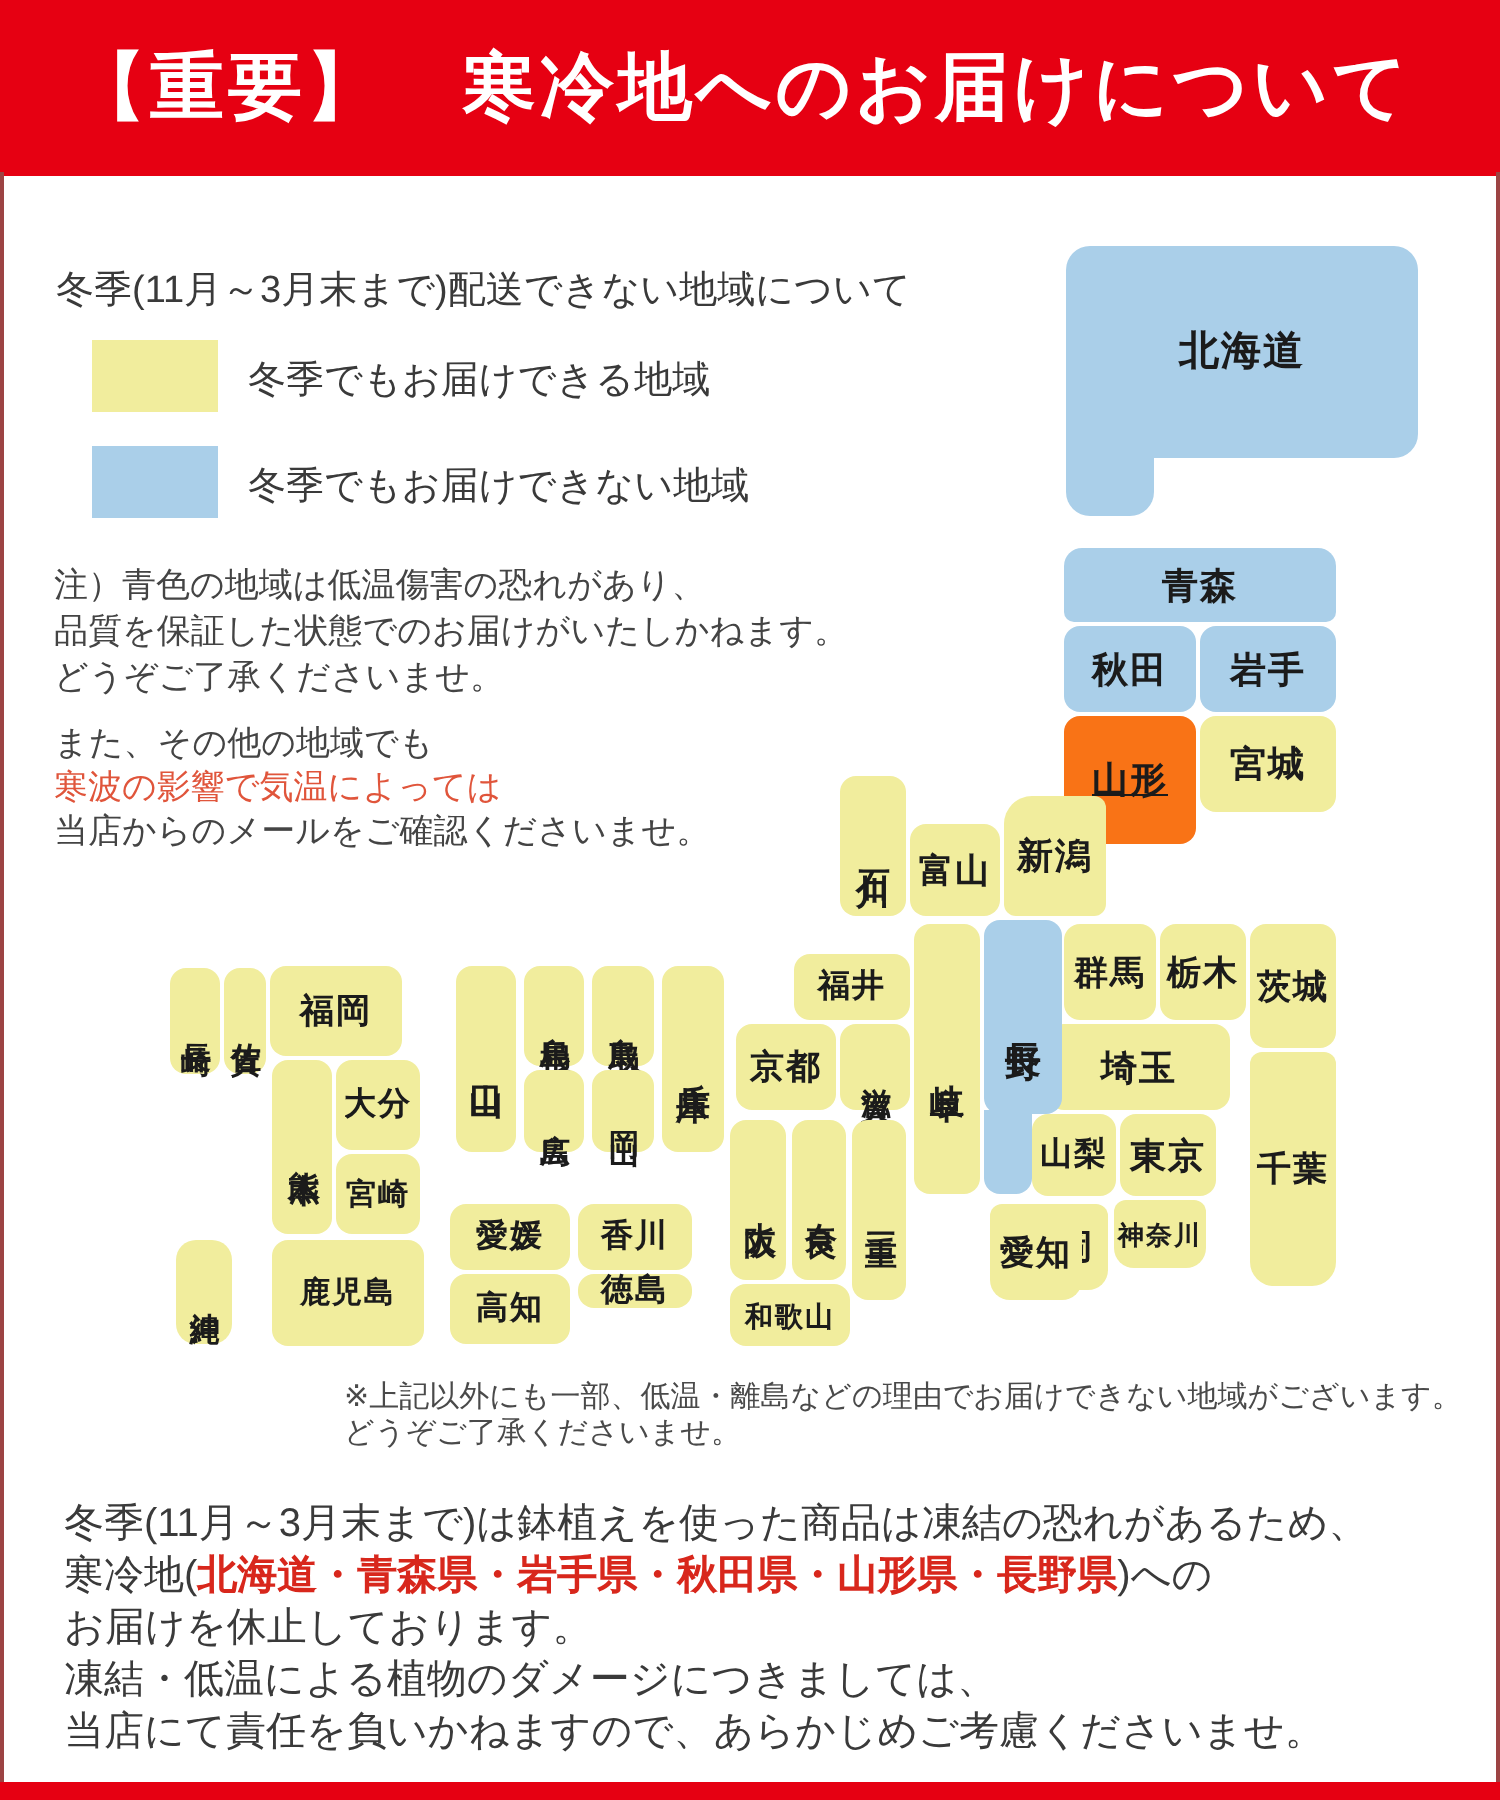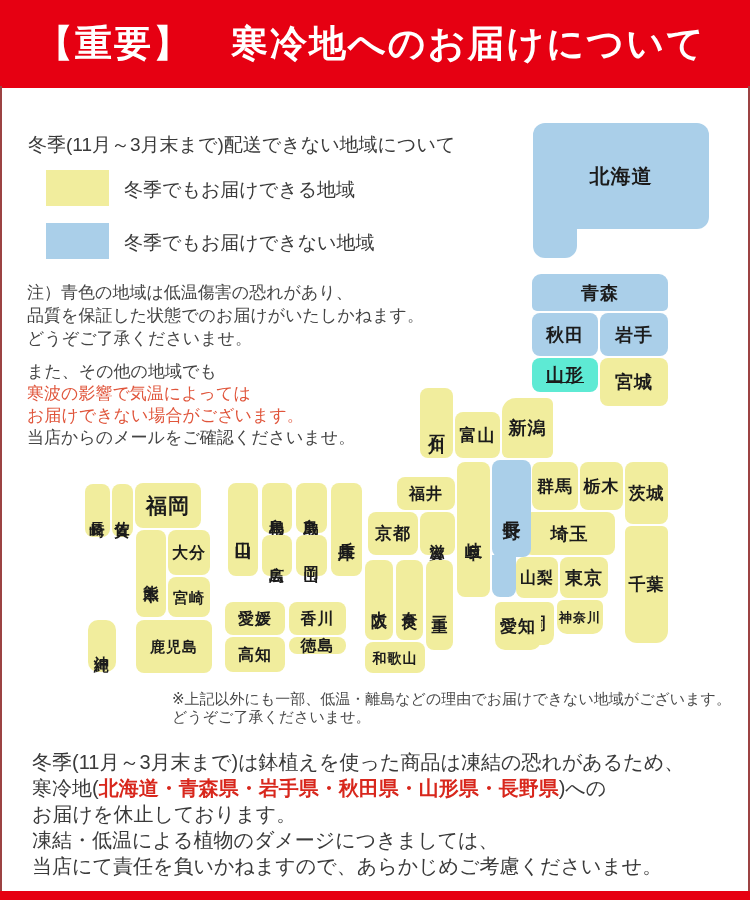--- a/index.html
+++ b/index.html
@@ -57,31 +57,30 @@
 
   <div id="para1" class="abs para">
     <div>注）青色の地域は低温傷害の恐れがあり、</div>
     <div>品質を保証した状態でのお届けがいたしかねます。</div>
     <div>どうぞご了承くださいませ。</div>
   </div>
 
   <div id="para2" class="abs para">
     <div>また、その他の地域でも</div>
     <div class="red-line" style="color: rgb(224, 85, 59);">寒波の影響で気温によっては</div>
-    <div class="red-line" style="color: rgb(224, 85, 59);">お届けできない場合がございます。</div>
     <div>当店からのメールをご確認くださいませ。</div>
   </div>
 
   <div id="map-layer" class="abs">
       <div class="pref" style="left: 533px; top: 123px; width: 176px; height: 106px; background: rgb(170, 207, 233); font-size: 20px; border-radius: 12px;">北海道</div>
       <div class="pref" style="left: 533px; top: 215px; width: 44px; height: 43px; background: rgb(170, 207, 233); border-radius: 0px 0px 12px 12px;"></div>
       <div class="pref" style="left: 532px; top: 274px; width: 136px; height: 37px; background: rgb(170, 207, 233); border-radius: 9px 9px 5px 5px;">青森</div>
       <div class="pref" style="left: 532px; top: 313px; width: 66px; height: 43px; background: rgb(170, 207, 233); text-align: center;">秋田</div>
       <div class="pref" style="left: 600px; top: 313px; width: 68px; height: 43px; background: rgb(170, 207, 233);">岩手</div>
-      <div class="pref" style="left: 532px; top: 358px; width: 66px; height: 34px; background: #5eead4; text-decoration: underline;">山形</div>
+      <div class="pref" style="left: 532px; top: 358px; width: 66px; height: 64px; background: #f97316; text-decoration: underline;">山形</div>
       <div class="pref" style="left: 600px; top: 358px; width: 68px; height: 48px; background: rgb(241, 237, 157);">宮城</div>
       <div class="pref" style="left: 502px; top: 398px; width: 51px; height: 60px; background: rgb(241, 237, 157); border-radius: 14px 6px 6px;">新潟</div>
       <div class="pref" style="left: 455px; top: 412px; width: 45px; height: 46px; background: rgb(241, 237, 157); font-size: 17px;">富山</div>
       <div class="pref vert" style="left: 420px; top: 388px; width: 33px; height: 70px; background: rgb(241, 237, 157); font-size: 17px;">石川</div>
       <div class="pref" style="left: 397px; top: 477px; width: 58px; height: 33px; background: rgb(241, 237, 157); font-size: 16px;">福井</div>
       <div class="pref" style="left: 532px; top: 462px; width: 46px; height: 48px; background: rgb(241, 237, 157); font-size: 17px;">群馬</div>
       <div class="pref" style="left: 580px; top: 462px; width: 43px; height: 48px; background: rgb(241, 237, 157); font-size: 17px;">栃木</div>
       <div class="pref" style="left: 625px; top: 462px; width: 43px; height: 62px; background: rgb(241, 237, 157); font-size: 17px;">茨城</div>
       <div class="pref" style="left: 524px; top: 512px; width: 91px; height: 43px; background: rgb(241, 237, 157);">埼玉</div>
       <div class="pref" style="left: 625px; top: 526px; width: 43px; height: 117px; background: rgb(241, 237, 157); font-size: 17px; border-radius: 6px 6px 12px 12px;">千葉</div>
@@ -102,21 +101,21 @@
       <div class="pref vert" style="left: 331px; top: 483px; width: 31px; height: 93px; background: rgb(241, 237, 157); font-size: 17px;">兵庫</div>
       <div class="pref vert" style="left: 296px; top: 483px; width: 31px; height: 50px; background: rgb(241, 237, 157); font-size: 16px;">鳥取</div>
       <div class="pref vert" style="left: 262px; top: 483px; width: 30px; height: 50px; background: rgb(241, 237, 157); font-size: 16px;">島根</div>
       <div class="pref vert" style="left: 296px; top: 535px; width: 31px; height: 41px; background: rgb(241, 237, 157); font-size: 15px;">岡山</div>
       <div class="pref vert" style="left: 262px; top: 535px; width: 30px; height: 41px; background: rgb(241, 237, 157); font-size: 15px;">広島</div>
       <div class="pref vert" style="left: 228px; top: 483px; width: 30px; height: 93px; background: rgb(241, 237, 157); font-size: 17px;">山口</div>
       <div class="pref" style="left: 225px; top: 602px; width: 60px; height: 33px; background: rgb(241, 237, 157); font-size: 16px;">愛媛</div>
       <div class="pref" style="left: 289px; top: 602px; width: 57px; height: 33px; background: rgb(241, 237, 157); font-size: 16px;">香川</div>
       <div class="pref" style="left: 225px; top: 637px; width: 60px; height: 35px; background: rgb(241, 237, 157); font-size: 16px;">高知</div>
       <div class="pref" style="left: 289px; top: 637px; width: 57px; height: 17px; background: rgb(241, 237, 157); font-size: 16px;">徳島</div>
-      <div class="pref" style="left: 135px; top: 483px; width: 66px; height: 45px; background: rgb(241, 237, 157); font-size: 21px;">福岡</div>
+      <div class="pref" style="left: 135px; top: 483px; width: 66px; height: 45px; background: rgb(241, 237, 157); font-size: 17px;">福岡</div>
       <div class="pref vert" style="left: 112px; top: 484px; width: 21px; height: 53px; background: rgb(241, 237, 157); font-size: 15px;">佐賀</div>
       <div class="pref vert" style="left: 85px; top: 484px; width: 25px; height: 53px; background: rgb(241, 237, 157); font-size: 15px;">長崎</div>
       <div class="pref vert" style="left: 136px; top: 530px; width: 30px; height: 87px; background: rgb(241, 237, 157); font-size: 16px;">熊本</div>
       <div class="pref" style="left: 168px; top: 530px; width: 42px; height: 45px; background: rgb(241, 237, 157); font-size: 16px;">大分</div>
       <div class="pref" style="left: 168px; top: 577px; width: 42px; height: 40px; background: rgb(241, 237, 157); font-size: 15px;">宮崎</div>
       <div class="pref" style="left: 136px; top: 620px; width: 76px; height: 53px; background: rgb(241, 237, 157); font-size: 15px;">鹿児島</div>
       <div class="pref vert" style="left: 88px; top: 620px; width: 28px; height: 52px; background: rgb(241, 237, 157); font-size: 15px; border-radius: 10px;">沖縄</div>
     </div>
 
   <div id="map-note" class="abs">

